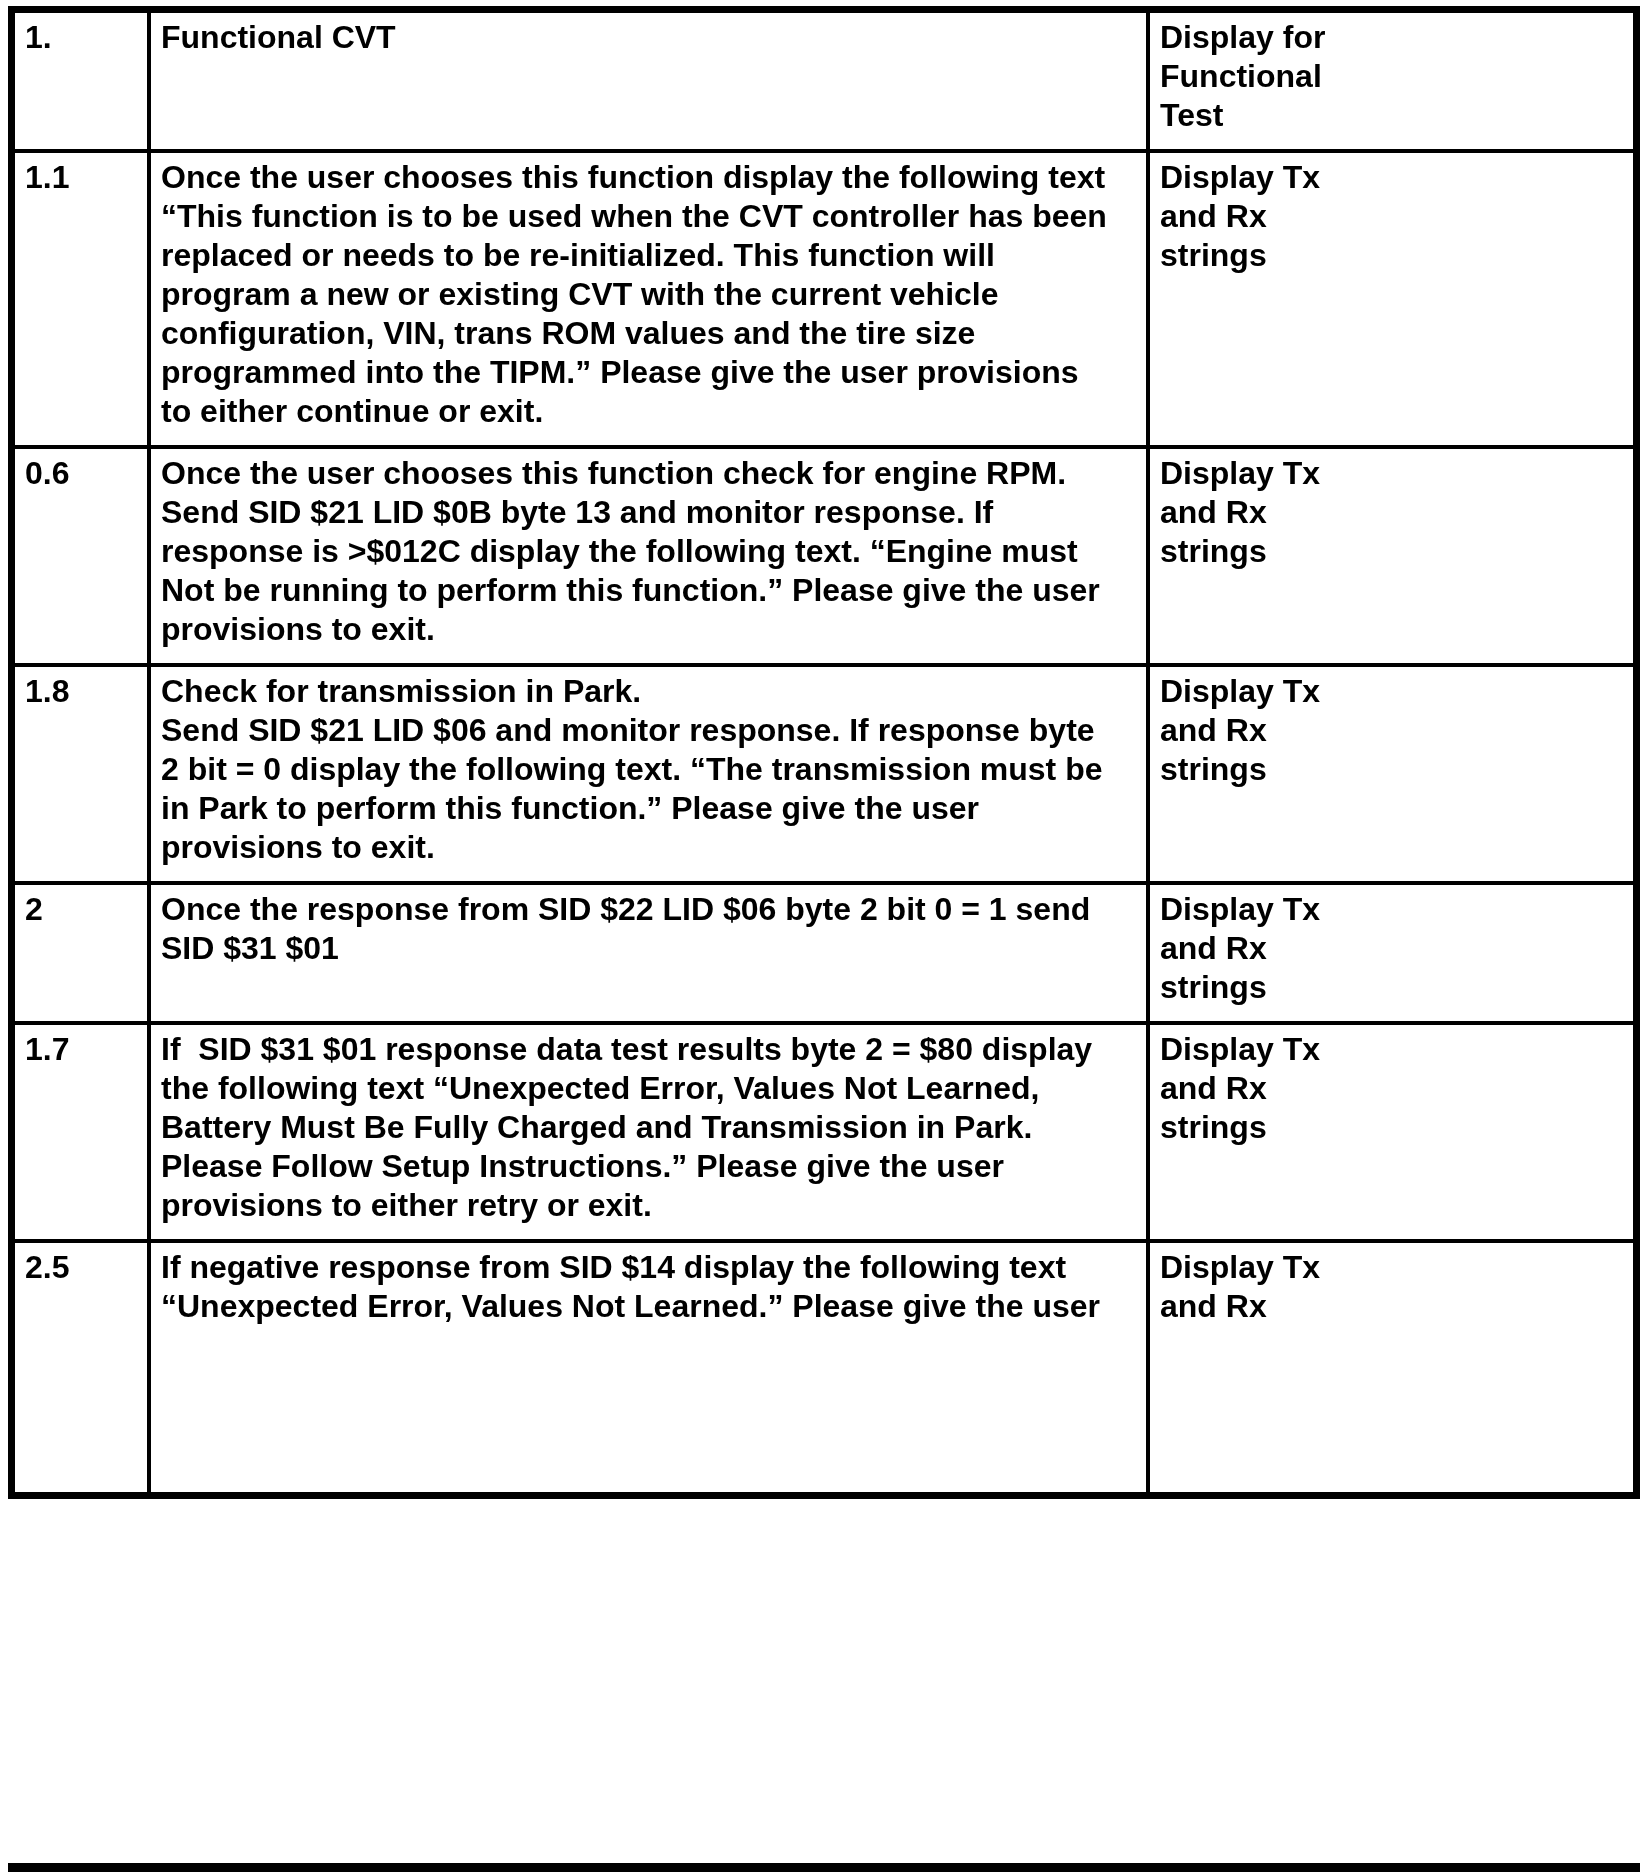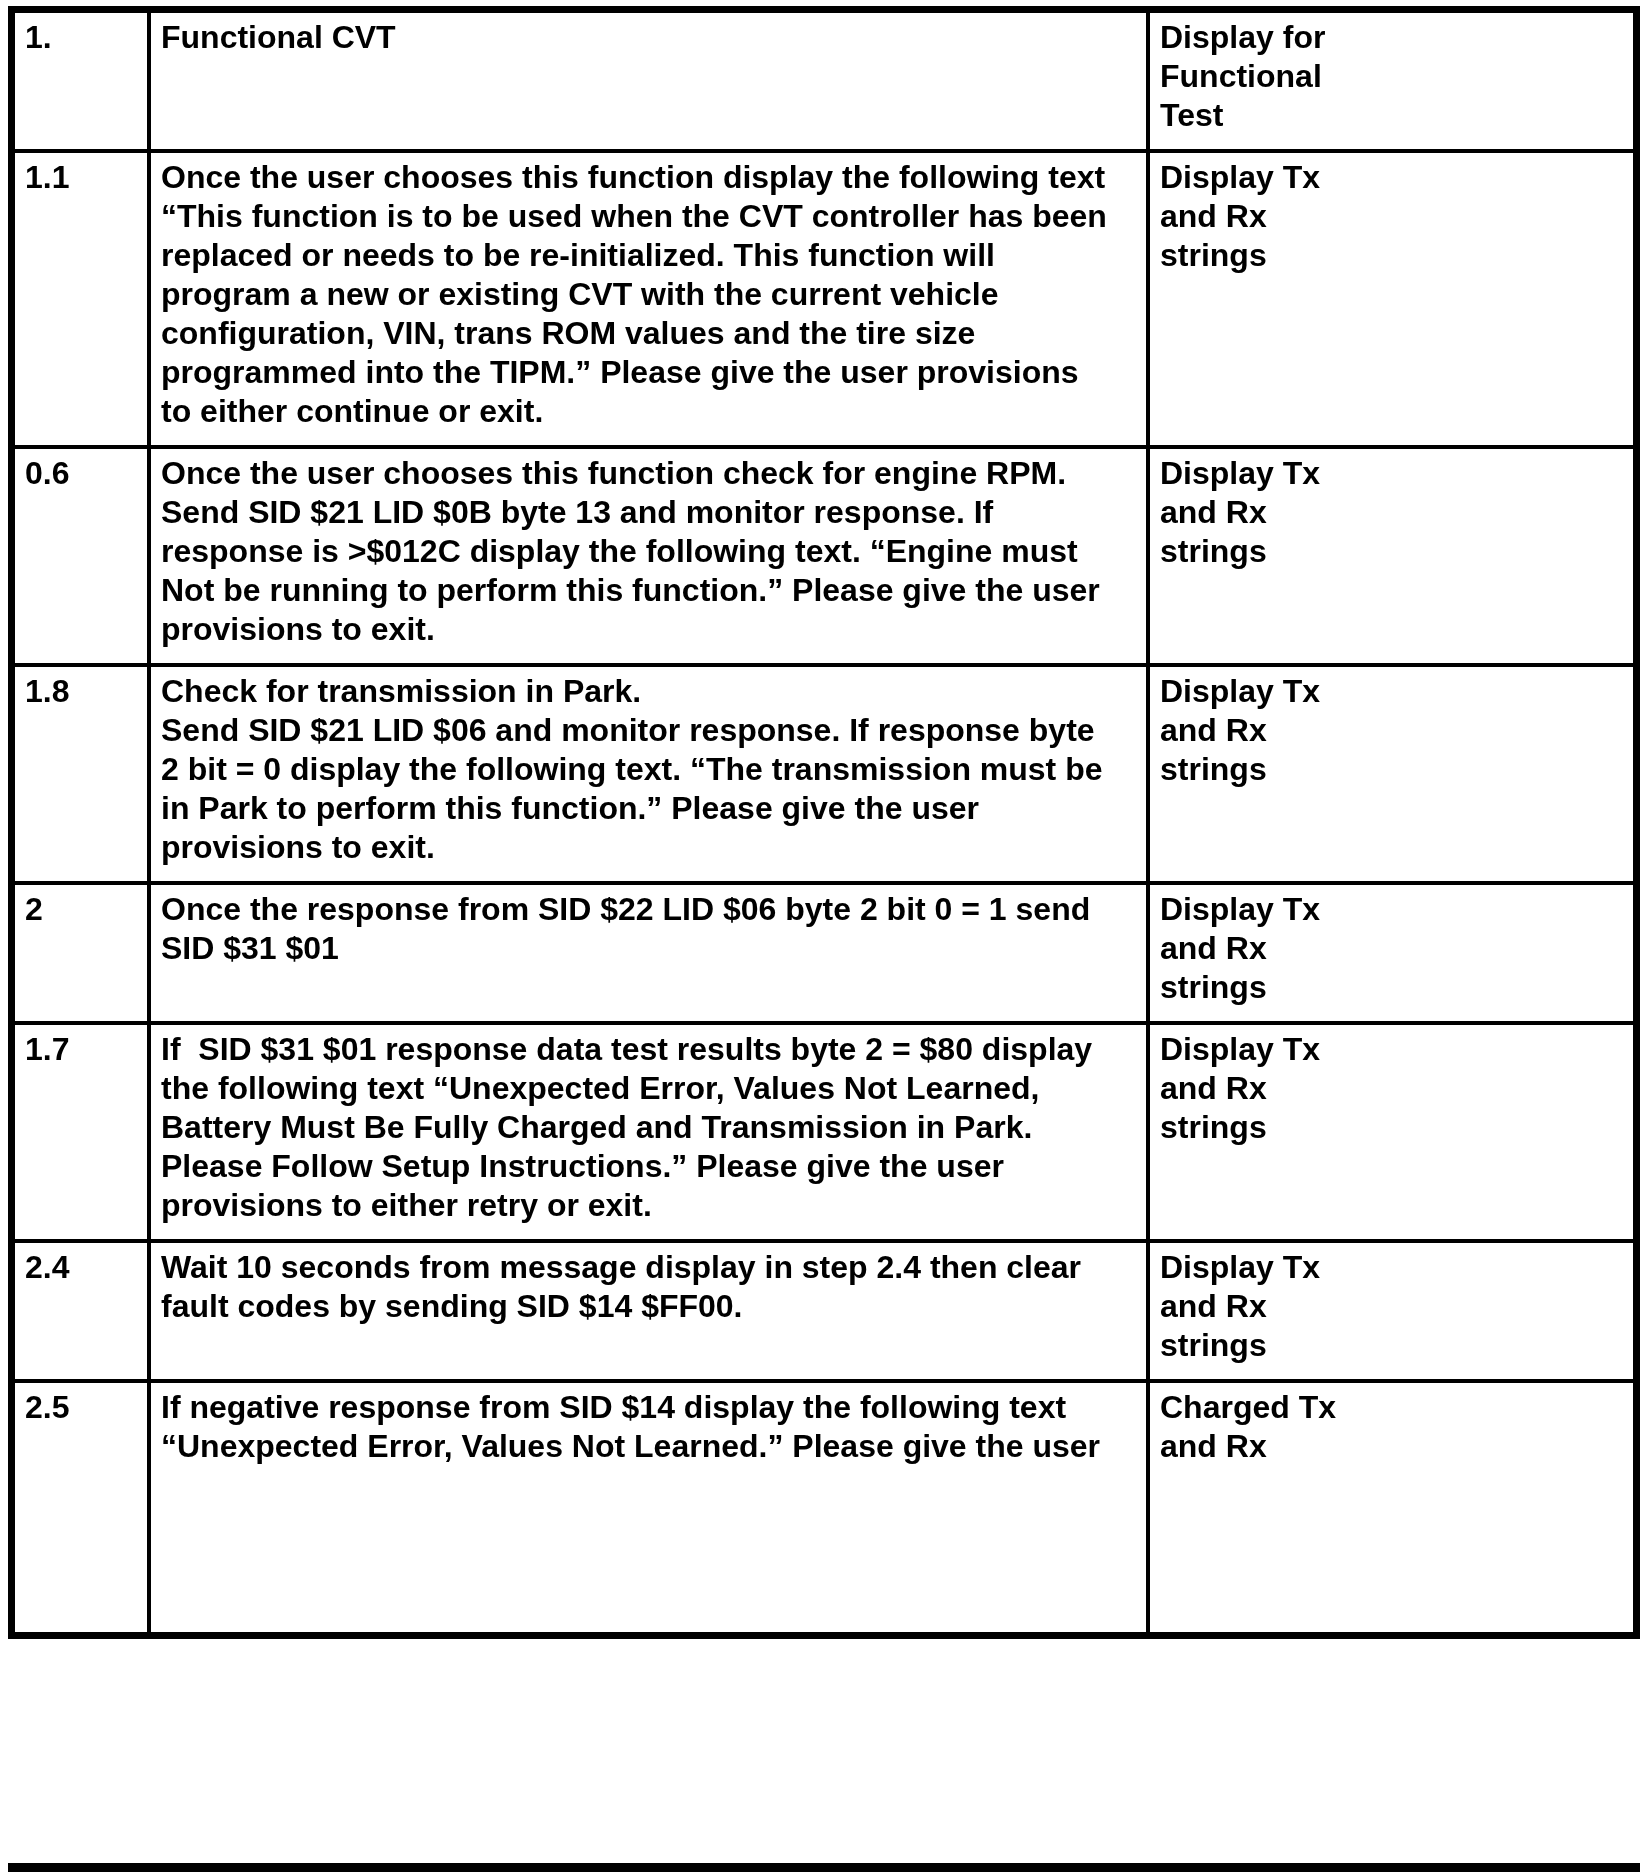--- a/index.html
+++ b/index.html
@@ -129,36 +129,27 @@
     <td class="cell-step">1.7</td>
     <td class="cell-desc">
       <div class="desc-inner">If  SID $31 $01 response data test results byte 2 = $80 display the following text “Unexpected Error, Values Not Learned, Battery Must Be Fully Charged and Transmission in Park. Please Follow Setup Instructions.” Please give the user provisions to either retry or exit.</div>
     </td>
     <td class="cell-disp">
       <div class="disp-inner">Display Tx and Rx strings</div>
     </td>
   </tr>
 
 
-  <tr>
-    <td class="cell-step">2.4</td>
-    <td class="cell-desc">
-      <div class="desc-inner">Wait 10 seconds from message display in step 2.4 then clear fault codes by sending SID $14 $FF00.</div>
-    </td>
-    <td class="cell-disp">
-      <div class="disp-inner">Display Tx and Rx strings</div>
-    </td>
-  </tr>
 
   <tr>
     <td class="cell-step">2.5</td>
     <td class="cell-desc">
       <div class="desc-inner">If negative response from SID $14 display the following text “Unexpected Error, Values Not Learned.” Please give the user</div>
     </td>
     <td class="cell-disp">
-      <div class="disp-inner">Charged Tx and Rx</div>
+      <div class="disp-inner">Display Tx and Rx</div>
     </td>
   </tr>
 </tbody>
   </table>
 </div>
 
 <div class="bottom-cut-edge"></div>
 
 </body></html>

